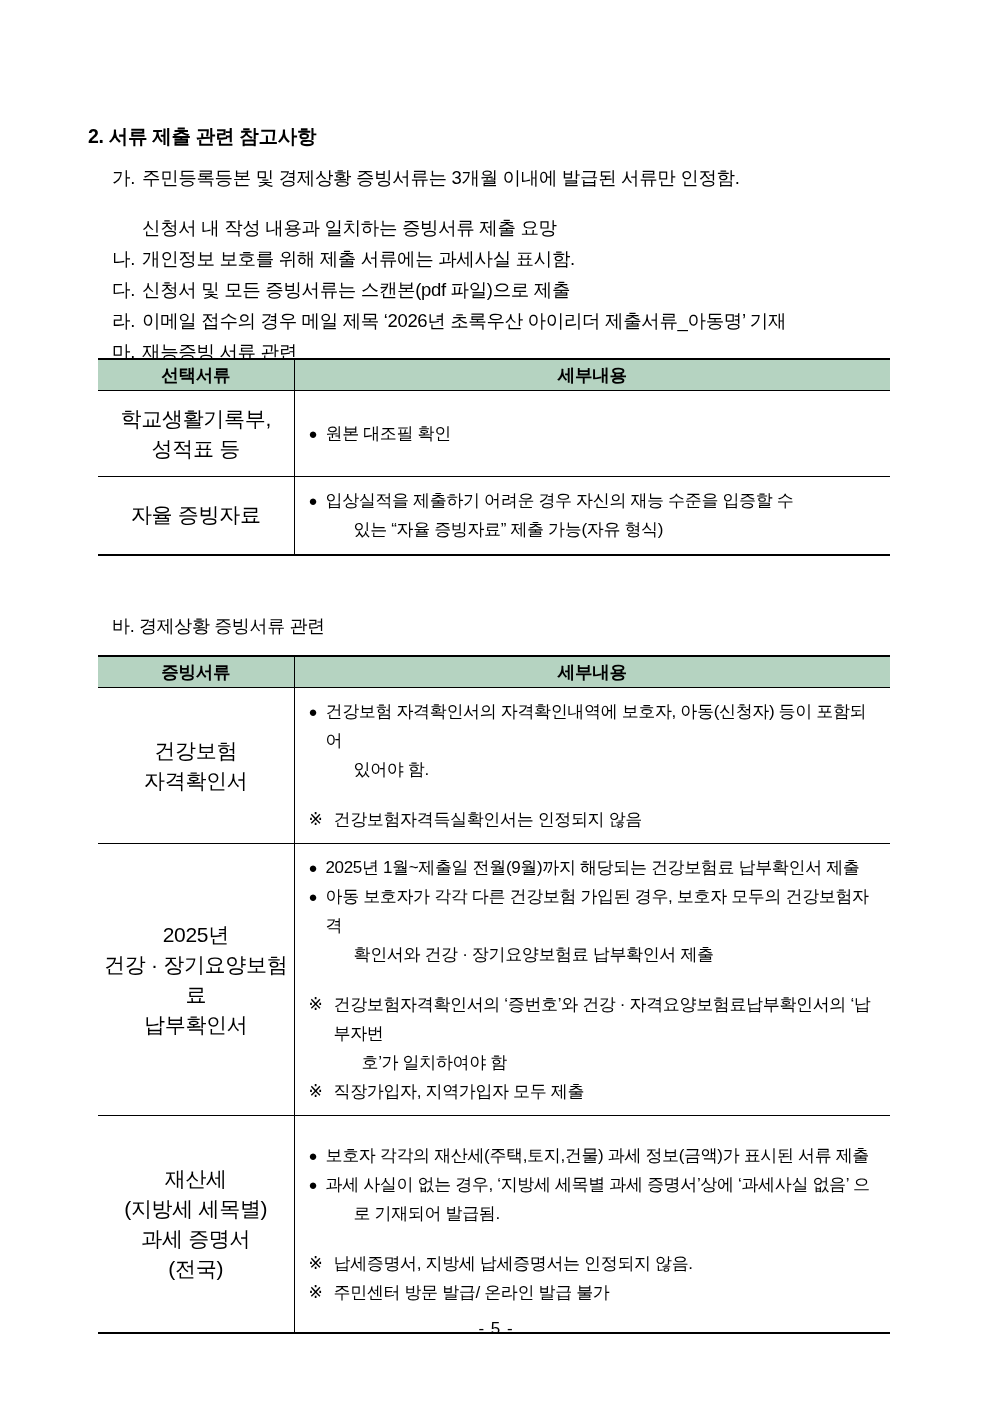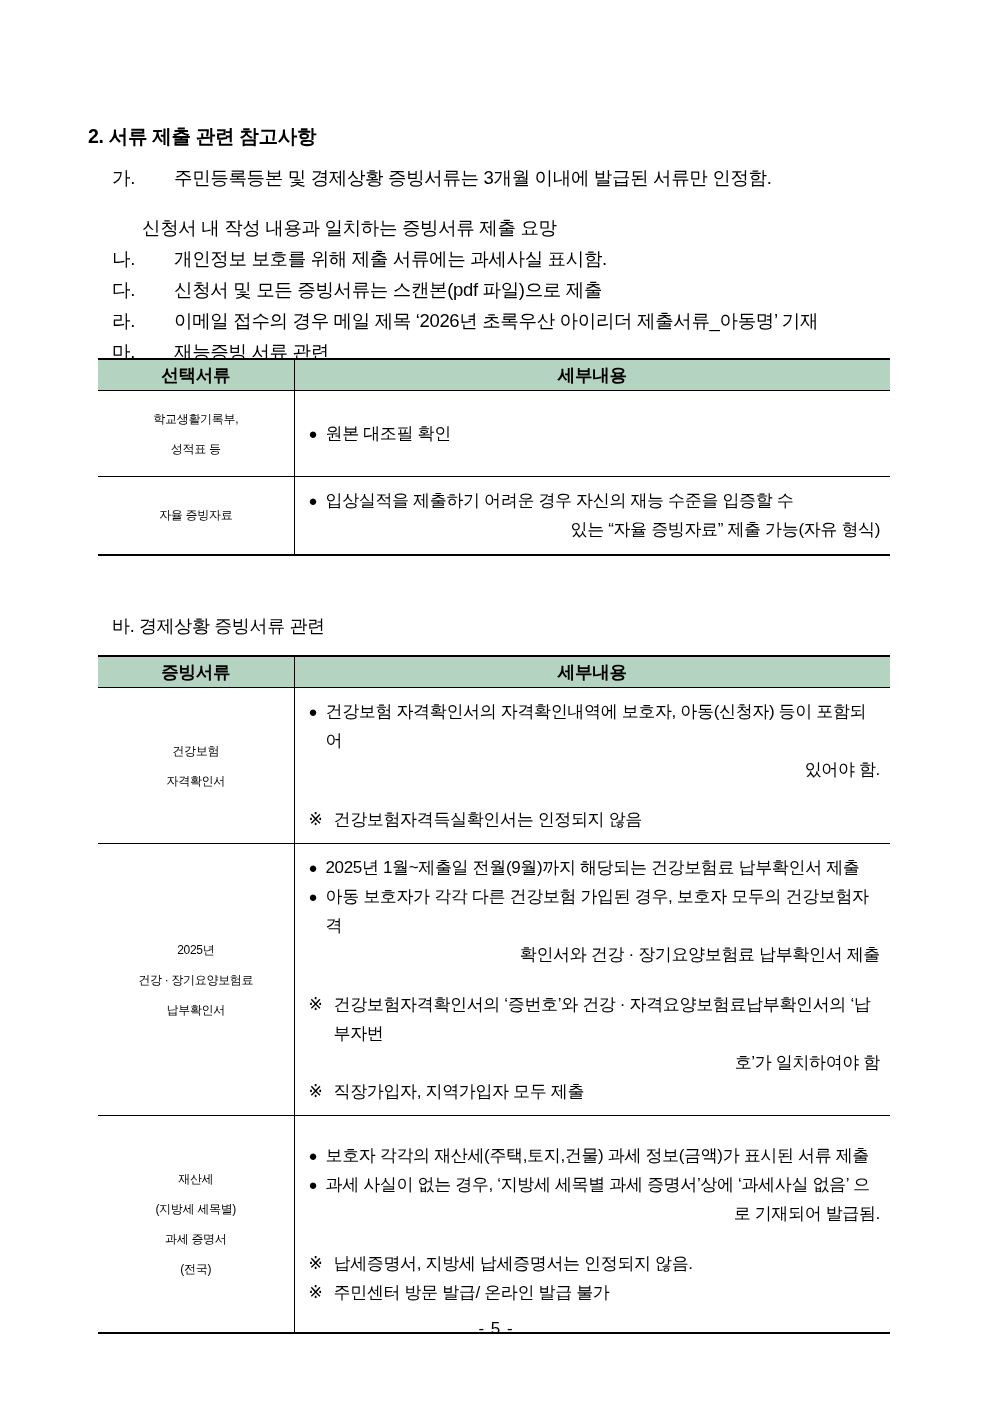--- a/index.html
+++ b/index.html
@@ -50,21 +50,20 @@
     line-height: 31px;
     letter-spacing: -0.35px;
     white-space: nowrap;
   }
   .li-marker {
     width: 30px;
     flex: 0 0 30px;
   }
   .li-text {
     flex: 1 1 auto;
-    margin-left: 32px;
   }
   .li-sub {
     padding-left: 30px;
     font-size: 18.5px;
     line-height: 31px;
     letter-spacing: -0.35px;
     white-space: nowrap;
     margin-top: 19px;
   }
 
@@ -106,21 +105,21 @@
 
   .doc-table tbody td {
     border-bottom: 1.1px solid #000;
   }
   .doc-table tbody tr:last-child td {
     border-bottom: 2.2px solid #000;
   }
   .doc-table tbody td.key {
     border-right: 1.1px solid #000;
     text-align: center;
-    font-size: 12px;
+    font-size: 21px;
     line-height: 30px;
     letter-spacing: -0.3px;
     padding: 6px 4px;
   }
   .doc-table tbody td.val {
     padding: 9px 10px 9px 14px;
     font-size: 17px;
     line-height: 29px;
     letter-spacing: -0.35px;
   }
@@ -132,21 +131,20 @@
   .bullet-dot {
     flex: 0 0 17px;
     font-size: 15px;
     line-height: 29px;
   }
   .bullet-body {
     flex: 1 1 auto;
   }
   .cont-line {
     padding-left: 28px;
-    text-align: right;
   }
   .note-line {
     display: flex;
     align-items: flex-start;
   }
   .note-mark {
     flex: 0 0 25px;
   }
   .note-body { flex: 1 1 auto; }
   .spacer-line { height: 21px; }

